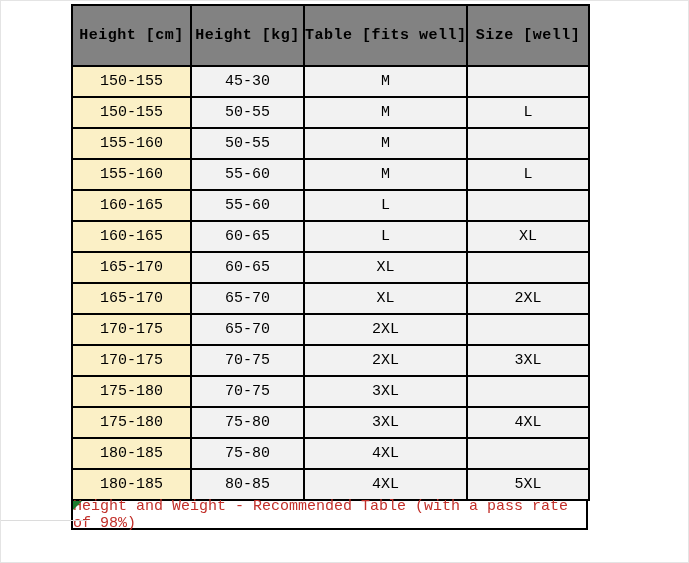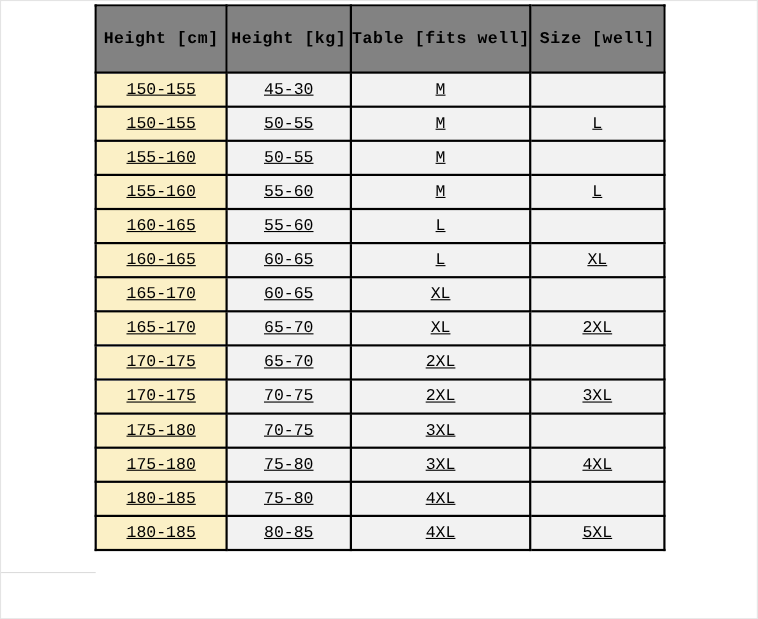--- a/index.html
+++ b/index.html
@@ -11,21 +11,21 @@
     height: 563px;
     position: relative;
     background: #ffffff;
     box-sizing: border-box;
     border: 1px solid #e4e4e4;
     font-family: "Liberation Mono", "DejaVu Sans Mono", monospace;
     overflow: hidden;
   }
   .chart-wrap {
     position: absolute;
-    left: 85px;
+    left: 70px;
     top: 3px;
     width: 517px;
   }
   table.size-table {
     border-collapse: collapse;
     table-layout: fixed;
     width: 517px;
   }
   table.size-table th,
   table.size-table td {
@@ -41,21 +41,20 @@
     background: var(--header-bg, #828282);
     font-weight: bold;
     font-size: 15px;
     height: 59px;
     letter-spacing: 0.5px;
   }
   table.size-table td {
     background: var(--cell-bg, #f2f2f2);
     font-size: 15px;
     height: 29px;
-    text-decoration: underline;
   }
   table.size-table td.height-cell {
     background: var(--height-bg, #fbf0c6);
   }
   .table-footer {
     position: relative;
     box-sizing: border-box;
     width: 517px;
     height: 31px;
     margin-top: -2px;
@@ -185,15 +184,19 @@
         </tr>
         <tr>
           <td class="height-cell">180-185</td>
           <td>80-85</td>
           <td>4XL</td>
           <td>5XL</td>
         </tr>
       </tbody>
   </table>
 
+  <div class="table-footer">
+    <span class="comment-marker"></span>
+    <span>Height and Weight - Recommended Table (with a pass rate of 98%)</span>
+  </div>
 </div>
 
 <div class="gridline-left"></div>
 
 </body></html>

